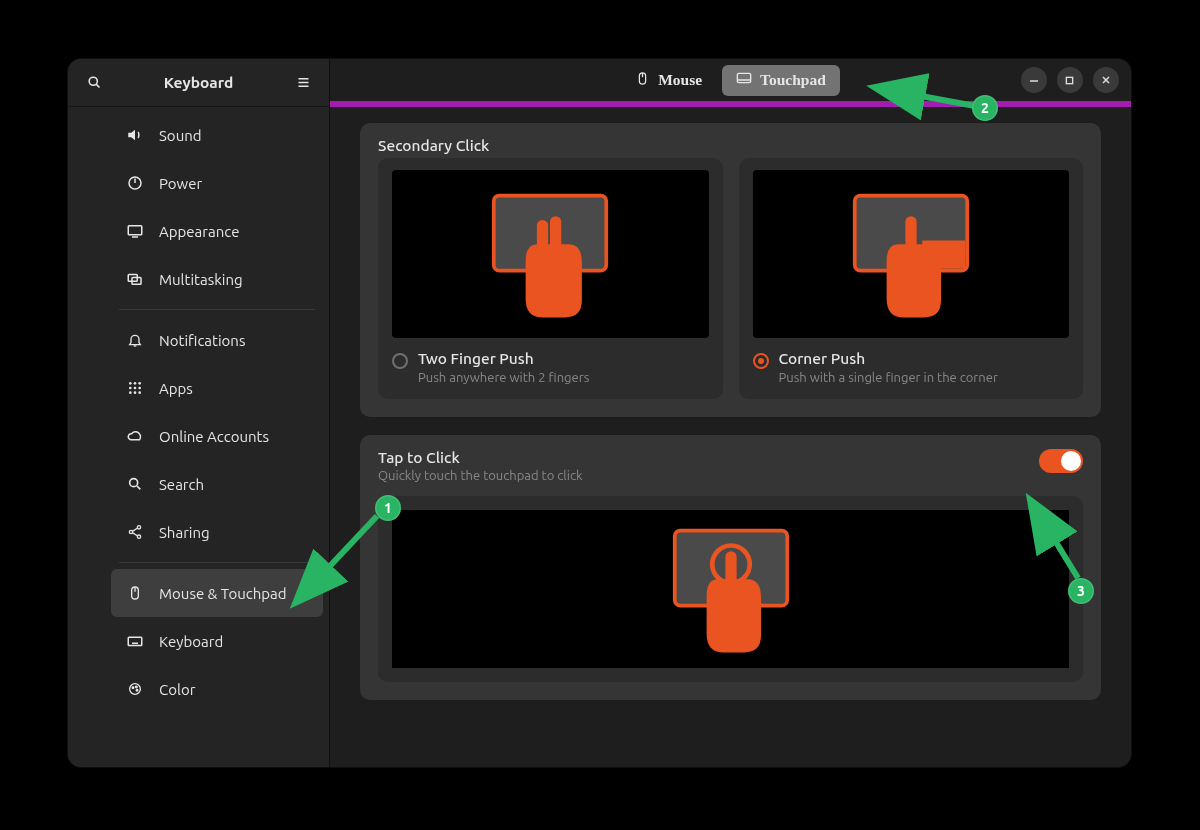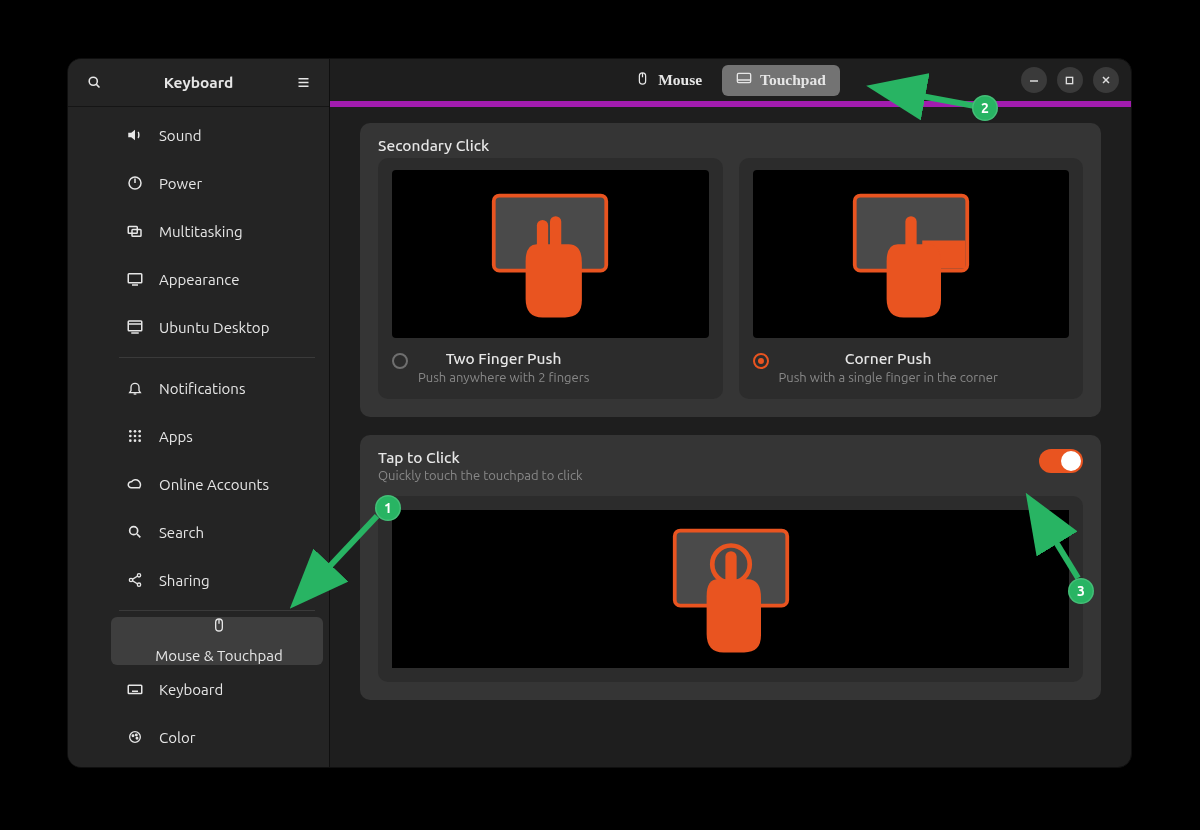--- a/index.html
+++ b/index.html
@@ -88,21 +88,20 @@
     align-items: center;
     height: 48px;
     padding: 0 10px 0 14px;
     border-radius: var(--radius-sm);
     cursor: pointer;
     gap: 14px;
     font-size: 15px;
   }
   .sidebar-item.selected {
     background: var(--selected-pill);
-    flex-direction: column;
   }
   .sidebar-item .sb-icon {
     width: 20px;
     display: flex;
     align-items: center;
     justify-content: center;
     color: var(--fg-main);
   }
   .sidebar-separator {
     height: 1px;
@@ -180,21 +179,20 @@
   }
   .card-subtitle {
     font-size: 13px;
     color: var(--fg-sub);
     margin-top: 2px;
   }
 
   .radio-options {
     display: flex;
     gap: 16px;
-    text-align: center;
   }
   .radio-tile {
     flex: 1;
     background: var(--bg-option);
     border-radius: var(--radius-md);
     padding: 12px 14px 14px 14px;
     display: flex;
     flex-direction: column;
   }
   .radio-tile .illustration-box {
@@ -344,44 +342,34 @@
           <svg width="18" height="18" viewBox="0 0 24 24" fill="none" stroke="currentColor" stroke-width="2">
               <circle cx="12" cy="12" r="8"></circle>
               <line x1="12" y1="6" x2="12" y2="12"></line>
             </svg>
         </span>
         <span>Power</span>
       </div>
       <div class="sidebar-item">
         <span class="sb-icon">
           <svg width="18" height="18" viewBox="0 0 24 24" fill="none" stroke="currentColor" stroke-width="2">
+              <rect x="3" y="5" width="18" height="12" rx="1"></rect>
+              <line x1="8" y1="20" x2="16" y2="20"></line>
+            </svg>
+        </span>
+        <span>Appearance</span>
+      </div>
+      <div class="sidebar-item">
+        <span class="sb-icon">
+          <svg width="18" height="18" viewBox="0 0 24 24" fill="none" stroke="currentColor" stroke-width="2">
               <rect x="3" y="6" width="12" height="9" rx="1"></rect>
               <rect x="8" y="10" width="12" height="9" rx="1"></rect>
             </svg>
         </span>
         <span>Multitasking</span>
-      </div>
-      <div class="sidebar-item">
-        <span class="sb-icon">
-          <svg width="18" height="18" viewBox="0 0 24 24" fill="none" stroke="currentColor" stroke-width="2">
-              <rect x="3" y="5" width="18" height="12" rx="1"></rect>
-              <line x1="8" y1="20" x2="16" y2="20"></line>
-            </svg>
-        </span>
-        <span>Appearance</span>
-      </div>
-      <div class="sidebar-item">
-        <span class="sb-icon">
-          <svg width="18" height="18" viewBox="0 0 24 24" fill="none" stroke="currentColor" stroke-width="2">
-              <rect x="3" y="4" width="18" height="13" rx="1"></rect>
-              <line x1="3" y1="8" x2="21" y2="8"></line>
-              <line x1="7" y1="20" x2="17" y2="20"></line>
-            </svg>
-        </span>
-        <span>Ubuntu Desktop</span>
       </div>
 
       <div class="sidebar-separator"></div>
 
       <div class="sidebar-item">
         <span class="sb-icon">
           <svg width="16" height="16" viewBox="0 0 24 24" fill="none" stroke="currentColor" stroke-width="2">
               <path d="M6 16V11a6 6 0 1 1 12 0v5l2 3H4l2-3z"></path>
               <line x1="10" y1="21" x2="14" y2="21"></line>
             </svg>

